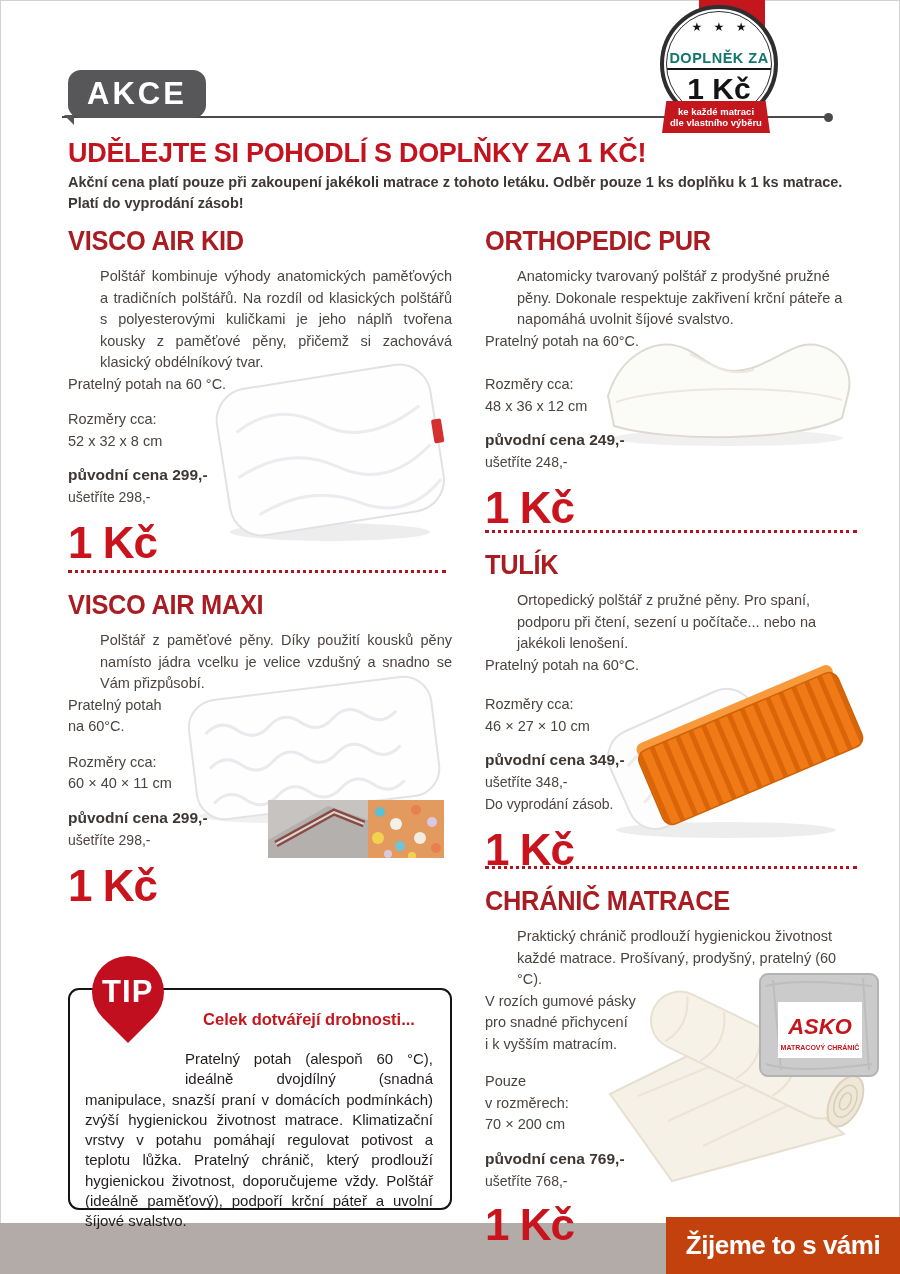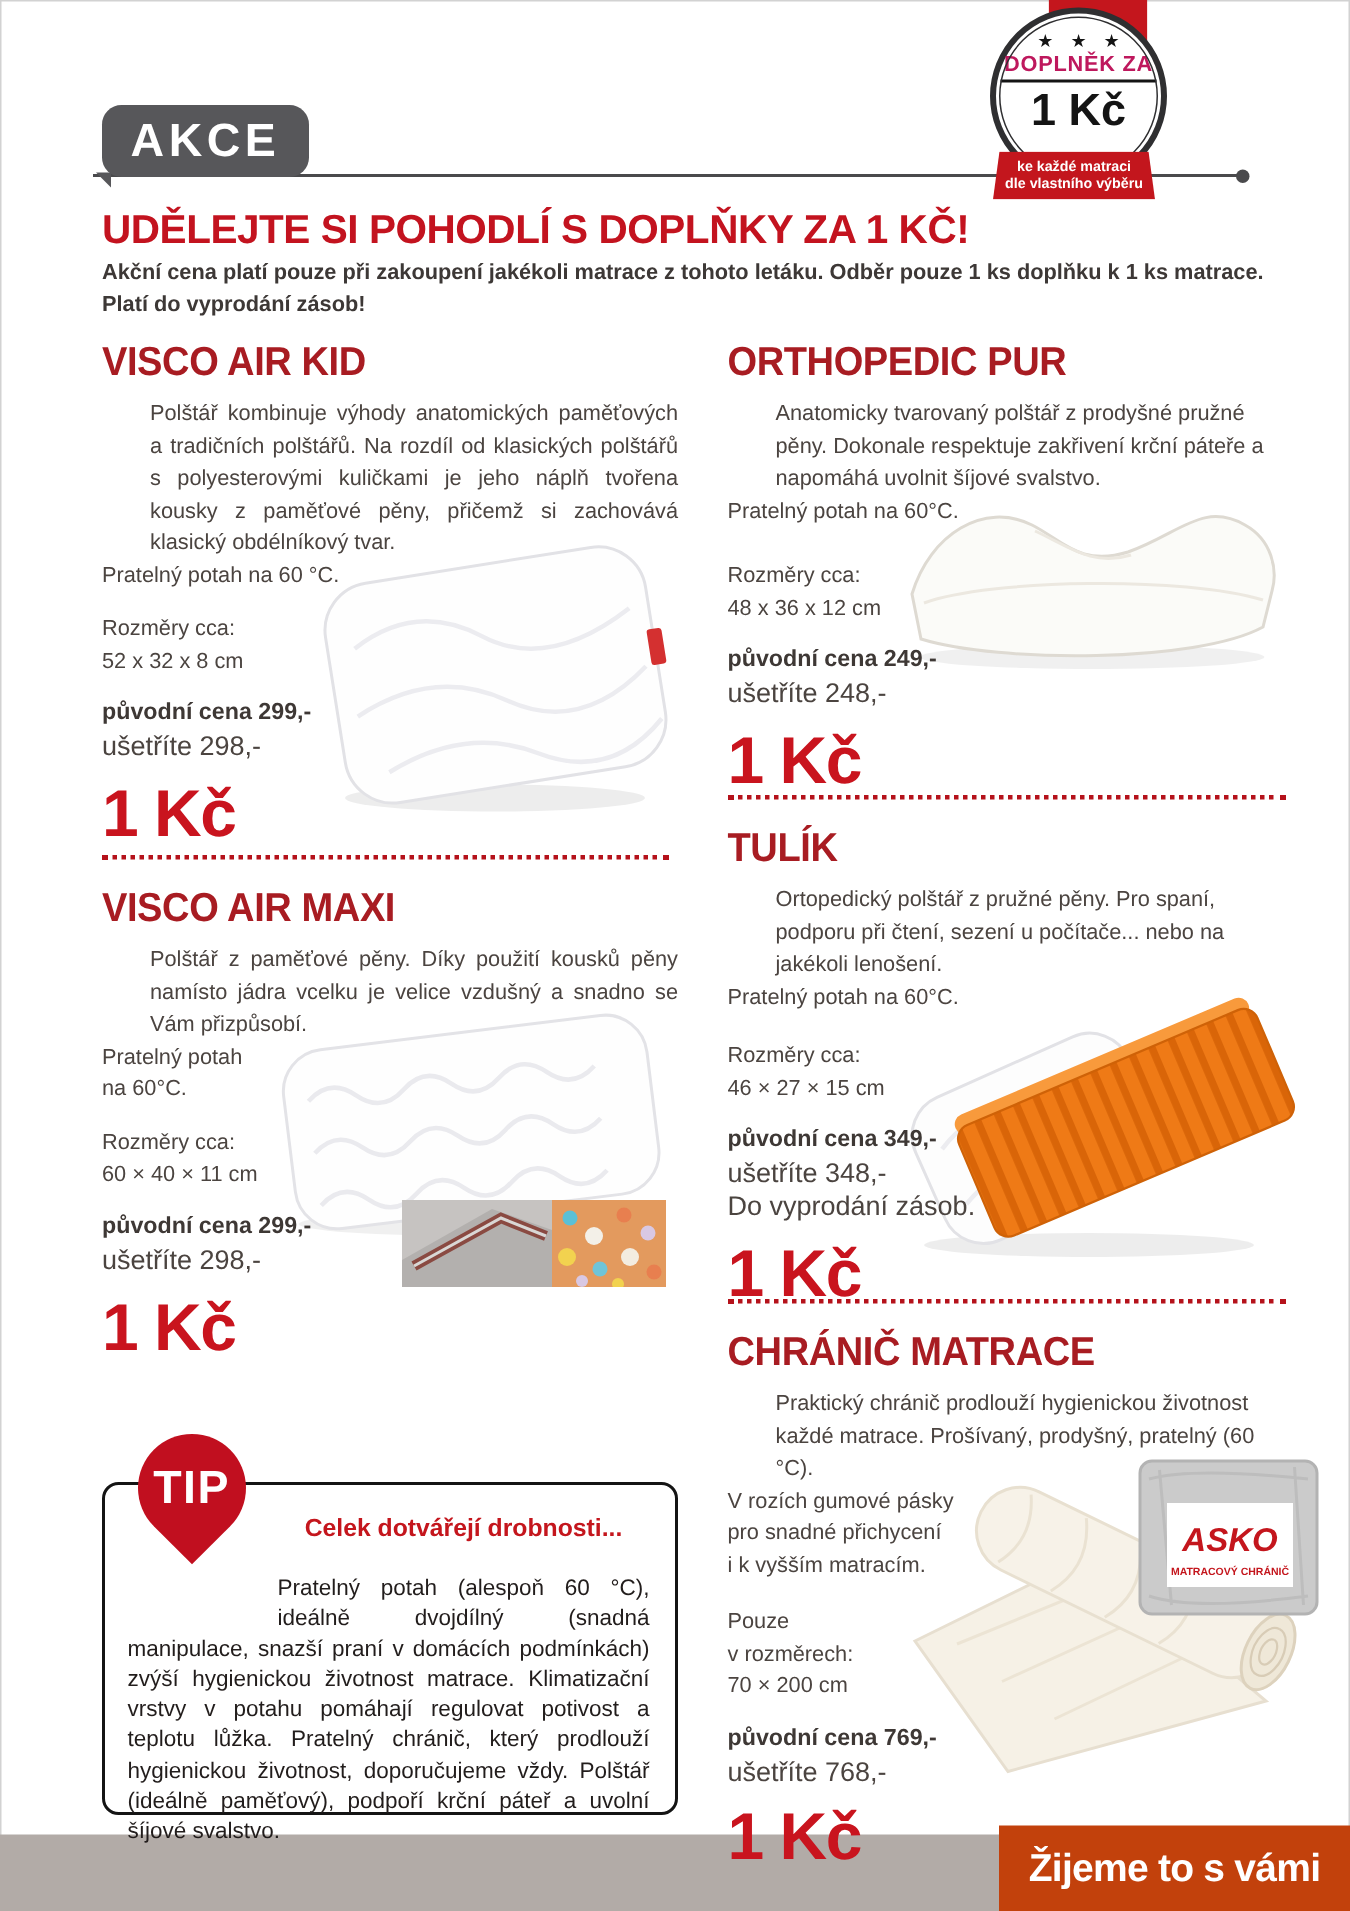--- a/index.html
+++ b/index.html
@@ -33,21 +33,21 @@
     position:absolute;left:660px;top:5px;width:110px;height:110px;background:#fff;
     border:4px solid #2f2f31;border-radius:50%;z-index:1;
     display:flex;flex-direction:column;align-items:center;justify-content:flex-start;
   }
   .seal-circle::before{
     content:"";position:absolute;left:2px;top:2px;right:2px;bottom:2px;
     border:1px solid #2f2f31;border-radius:50%;
   }
   .seal-stars{margin-top:11px;font-size:12px;letter-spacing:4px;color:#141414;text-indent:4px;}
   .seal-label{
-    margin-top:1px;font-size:14.5px;font-weight:700;color:#be185d;letter-spacing:.5px;
+    margin-top:16px;font-size:14.5px;font-weight:700;color:#0f766e;letter-spacing:.5px;
     border-bottom:2px solid #141414;padding:0 2px 2px 2px;
   }
   .seal-price{margin-top:2px;font-size:30px;font-weight:700;color:#141414;}
   .seal-banner{
     position:absolute;left:662px;top:101px;width:108px;height:32px;background:#c3161d;z-index:2;
     clip-path:polygon(4% 0,96% 0,100% 100%,0 100%);
     display:flex;flex-direction:column;align-items:center;justify-content:center;
     color:#fff;font-size:9.5px;font-weight:700;line-height:1.2;text-align:center;
   }
   .headline{
@@ -59,21 +59,21 @@
     font-size:14.5px;font-weight:700;color:#3d3836;line-height:1.45;z-index:2;
   }
   
   .pblock{position:absolute;z-index:2;}
   .p-title{font-size:27px;font-weight:700;color:#a81c22;letter-spacing:-0.3px;transform:scaleX(0.94);transform-origin:0 50%;white-space:nowrap;}
   .p-desc,.p-wash,.p-extra,.p-dims-label,.p-dims{font-size:14.5px;line-height:21.5px;color:#4b4440;}
   .p-desc{margin-top:9px;margin-left:32px;}
   .justify{text-align:justify;}
   .p-dims-label{margin-top:14px;}
   .p-orig{margin-top:12px;font-weight:700;font-size:15.5px;line-height:22px;color:#3e3835;}
-  .p-save,.p-note{font-size:18px;line-height:22px;color:#4b4440;}
+  .p-save,.p-note{font-size:14px;line-height:22px;color:#4b4440;}
   .p-price{margin-top:10px;font-size:44px;font-weight:700;color:#c9141e;letter-spacing:-1px;}
   .preline{white-space:pre-line;}
   #block-kid{left:68px;top:226px;width:384px;}
   #block-maxi{left:68px;top:590px;width:384px;}
   #block-pur{left:485px;top:226px;width:376px;}
   #block-tulik{left:485px;top:550px;width:376px;}
   #block-chranic{left:485px;top:886px;width:380px;}
   .dotted-sep{position:absolute;height:0;border-top:3px dotted #b5121b;z-index:1;}
   #sep-left{left:68px;top:570px;width:378px;}
   #sep-right-1{left:485px;top:530px;width:372px;}
@@ -171,21 +171,21 @@
     <div class="p-orig">původní cena 299,-</div>
     <div class="p-save">ušetříte 298,-</div>
     <div class="p-price">1 Kč</div>
   </div>
 
   <div class="pblock" id="block-tulik">
     <div class="p-title">TULÍK</div>
     <div class="p-desc">Ortopedický polštář z pružné pěny. Pro spaní, podporu při čtení, sezení u počítače... nebo na jakékoli lenošení.</div>
     <div class="p-wash">Pratelný potah na 60°C.</div>
     <div class="p-dims-label" style="margin-top:18px;width:170px;">Rozměry cca:</div>
-    <div class="p-dims">46 × 27 × 15 cm</div>
+    <div class="p-dims">46 × 27 × 10 cm</div>
     <div class="p-orig">původní cena 349,-</div>
     <div class="p-save">ušetříte 348,-</div>
     <div class="p-note">Do vyprodání zásob.</div>
     <div class="p-price">1 Kč</div>
   </div>
 
   <div class="dotted-sep" id="sep-right-2"></div>
 
   <div class="pblock" id="block-chranic">
     <div class="p-title">CHRÁNIČ MATRACE</div>

